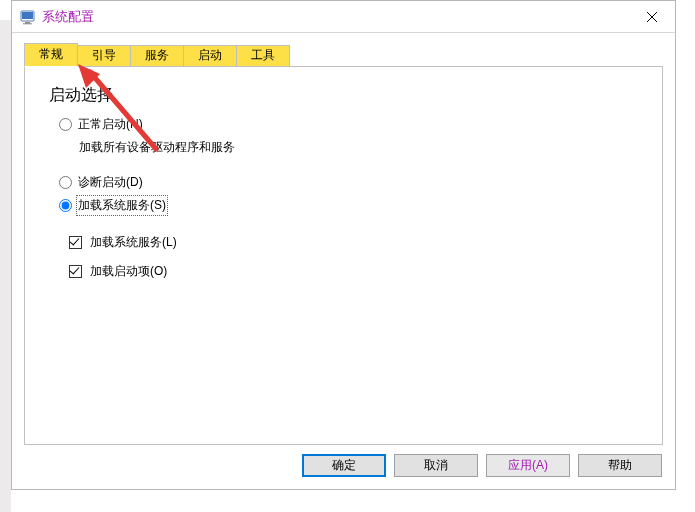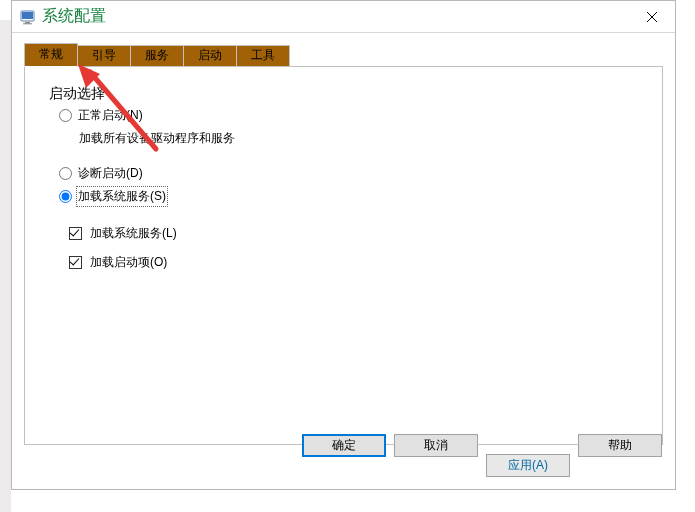--- a/index.html
+++ b/index.html
@@ -35,21 +35,21 @@
       border-bottom: 1px solid #d8d8d8;
       padding-left: 8px;
       position: relative;
     }
     .title-icon {
       width: 16px; height: 16px;
       margin-right: 6px;
       position: relative;
     }
     .title-icon svg { display: block; }
-    .title-text { font-size: 16px; color: #15803d; }
+    .title-text { font-size: 13px; color: #a21caf; }
     .close-btn {
       position: absolute;
       right: 0; top: 0;
       width: 46px; height: 31px;
       display: flex;
       align-items: center;
       justify-content: center;
       cursor: pointer;
     }
     .close-btn svg { stroke: #000; stroke-width: 1; }
@@ -59,21 +59,21 @@
       align-items: flex-end;
       height: 24px;
       margin: 10px 12px 0 12px;
       position: relative;
       border-bottom: 1px solid #c0c0c0;
     }
     .tab {
       padding: 3px 14px 4px 14px;
       border: 1px solid #c0c0c0;
       border-bottom: 1px solid #c0c0c0;
-      background: #a16207;
+      background: #fde047;
       font-size: 12px;
       cursor: pointer;
       position: relative;
       margin-right: -1px;
       bottom: -1px;
       height: 22px;
       display: flex;
       align-items: center;
     }
     .tab.active {
@@ -85,22 +85,22 @@
     
     .tabcontent {
       border: 1px solid #c0c0c0;
       border-top: none;
       margin: 0 12px 12px 12px;
       height: 378px;
       padding: 18px 24px;
       background: #fff;
     }
     .grouplabel {
-      font-size: 14px;
-      margin-bottom: 4px;
+      font-size: 16px;
+      margin-bottom: 10px;
     }
     .radio-row {
       display: flex;
       align-items: center;
       margin-left: 10px;
       margin-bottom: 6px;
     }
     .radio-row input[type=radio] {
       width: 13px; height: 13px;
       margin-right: 6px;
@@ -153,21 +153,21 @@
       width: 84px; height: 23px;
       border: 1px solid #a0a0a0;
       background: #e1e1e1;
       font-size: 12px;
       display: flex;
       align-items: center;
       justify-content: center;
       cursor: pointer;
     }
     .btn.default { border: 1px solid #0078d7; outline: 1px solid #0078d7; outline-offset: -2px; }
-    .btn.disabled { color: #0369a1; cursor: default; background: #e8e8e8; margin-top: 20px; }
+    .btn.disabled { color: #a21caf; cursor: default; background: #e8e8e8; }
     
     .arrow-note {
       position: absolute;
       left: 76px; top: 64px;
       width: 90px; height: 90px;
       pointer-events: none;
       z-index: 50;
     }
   </style>
 </head>

